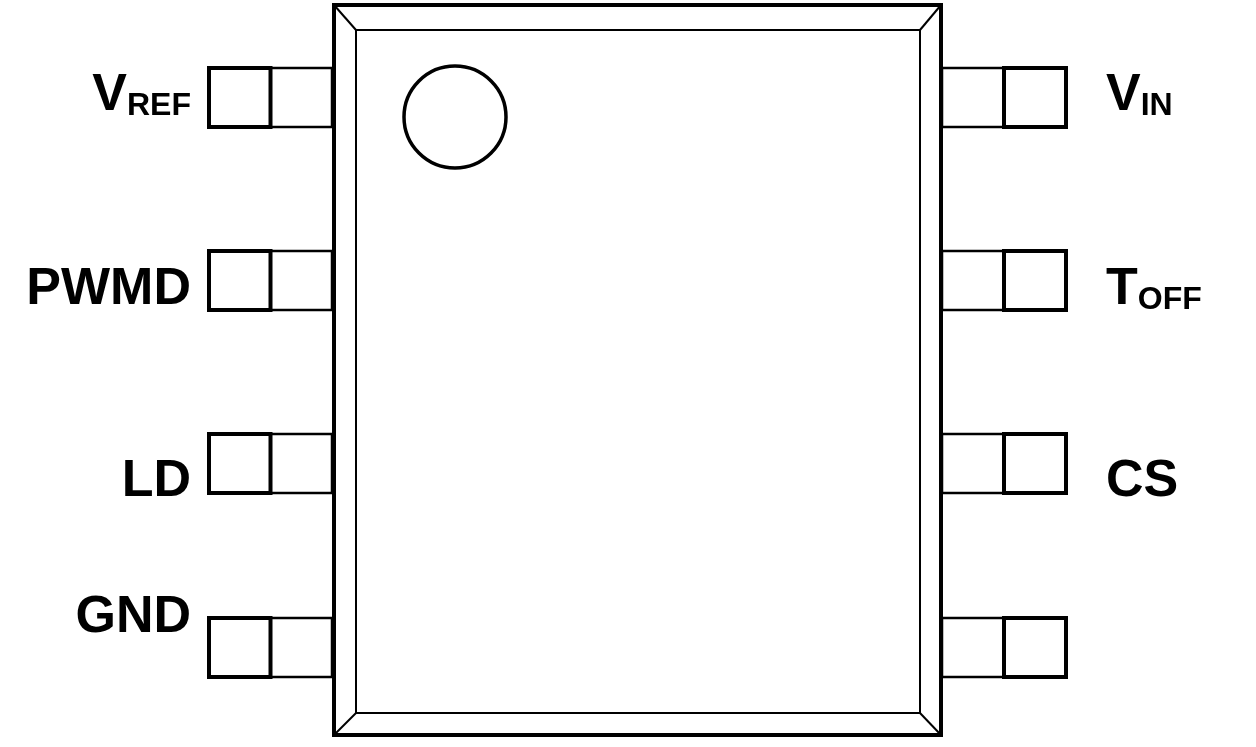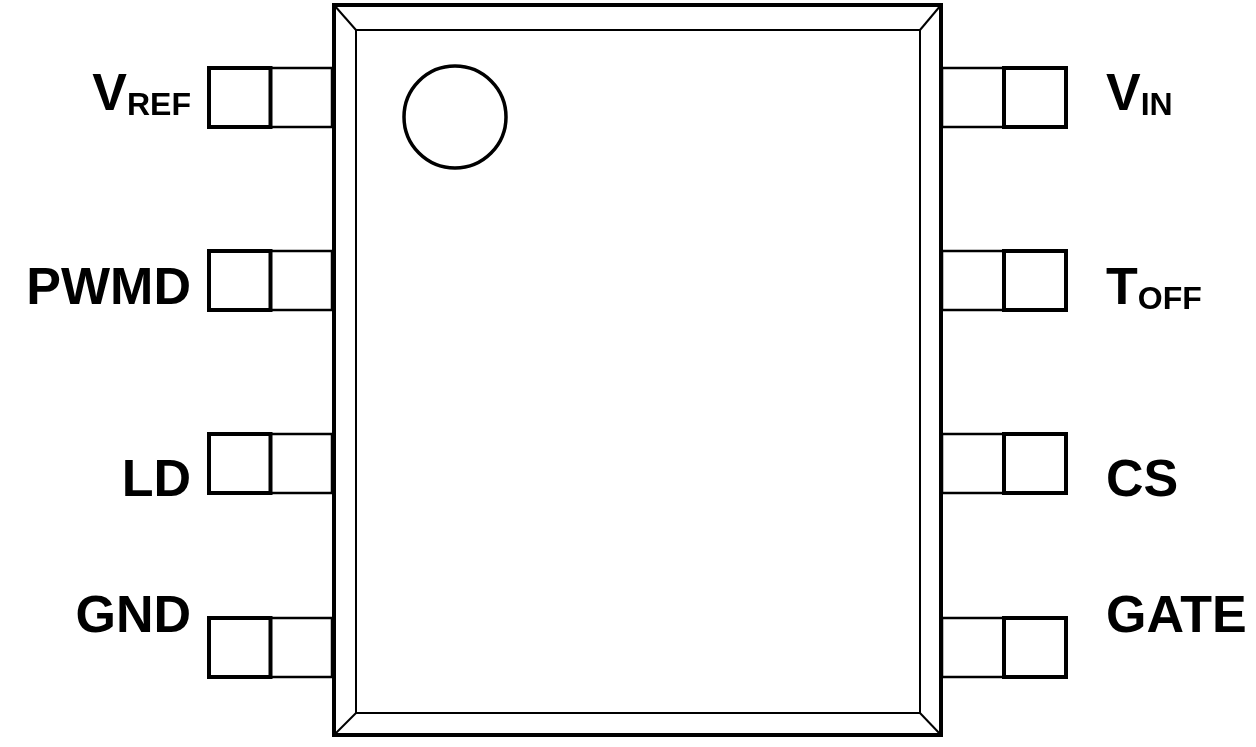--- a/index.html
+++ b/index.html
@@ -74,15 +74,14 @@
   </svg>
 
   <div class="pin-label col-left r0"><span class="main">V</span><span class="sub">REF</span></div>
   <div class="pin-label col-left r1"><span class="main">PWMD</span><span class="sub"></span></div>
   <div class="pin-label col-left r2"><span class="main">LD</span><span class="sub"></span></div>
   <div class="pin-label col-left r3"><span class="main">GND</span><span class="sub"></span></div>
 
   <div class="pin-label col-right r1"><span class="main">T</span><span class="sub">OFF</span></div>
   <div class="pin-label col-right r0"><span class="main">V</span><span class="sub">IN</span></div>
   <div class="pin-label col-right r2"><span class="main">CS</span><span class="sub"></span></div>
-  <div class="pin-label col-right r3"><span class="main">GATE</span><span class="sub"></span></div>
 
 </div>
 
 </body></html>

